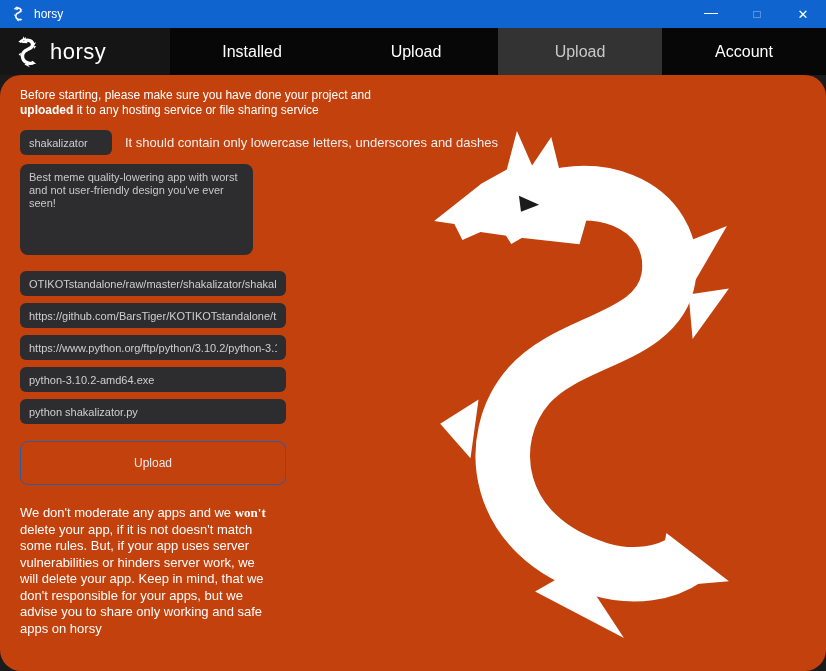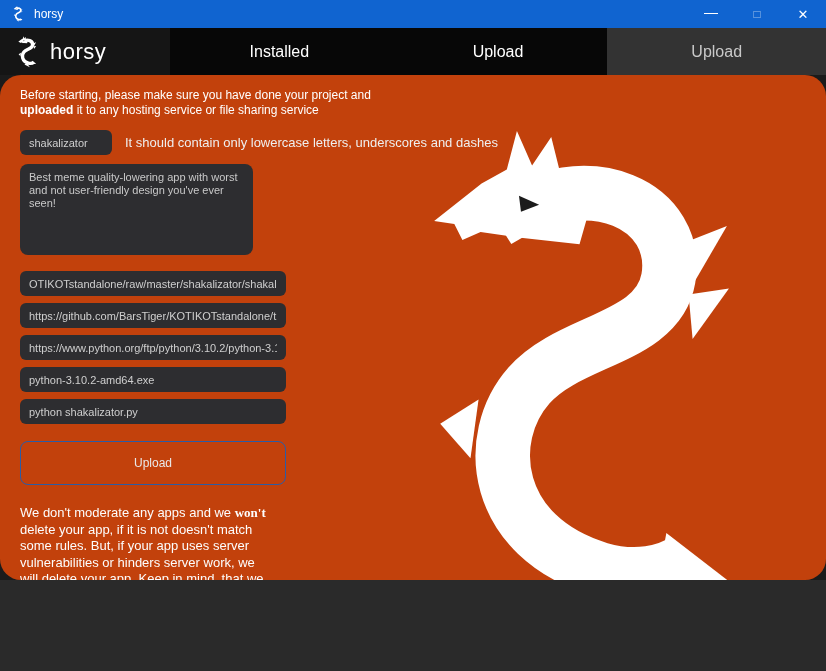--- a/index.html
+++ b/index.html
@@ -1,18 +1,18 @@
 <!DOCTYPE html>
 <html><head>
 <meta charset="utf-8">
 <style>
   * { box-sizing: border-box; }
   html,body { margin:0; padding:0; background:#2a2a2a; }
   .window {
-    position:relative; width:826px; height:580px; overflow:hidden;
+    position:relative; width:826px; height:671px; overflow:hidden;
     background:#1b1b1b; font-family:"Liberation Sans", sans-serif;
   }
 
   
   .titlebar {
     height:28px; background:#1064d0; display:flex; align-items:center;
     color:#fff;
   }
   .tb-icon { width:16px; height:16px; margin-left:10px; display:flex; }
   .tb-icon svg { width:16px; height:16px; }
@@ -125,20 +125,21 @@
     <div class="brand">
       <svg viewBox="0 0 300 520">
           <use href="#horsy-logo"></use>
         </svg>
       <span class="brand-name">horsy</span>
     </div>
     <div class="tabs">
       <div class="tab">Installed</div>
       <div class="tab">Upload</div>
       <div class="tab active">Upload</div>
+      <div class="tab">Account</div>
     </div>
   </div>
 
   <div class="content">
 
     <div class="form-col">
 
       <div class="intro">
         <span>Before starting, please make sure you have done your project and </span><b>uploaded</b><span> it to any hosting service or file sharing service</span>
       </div>

